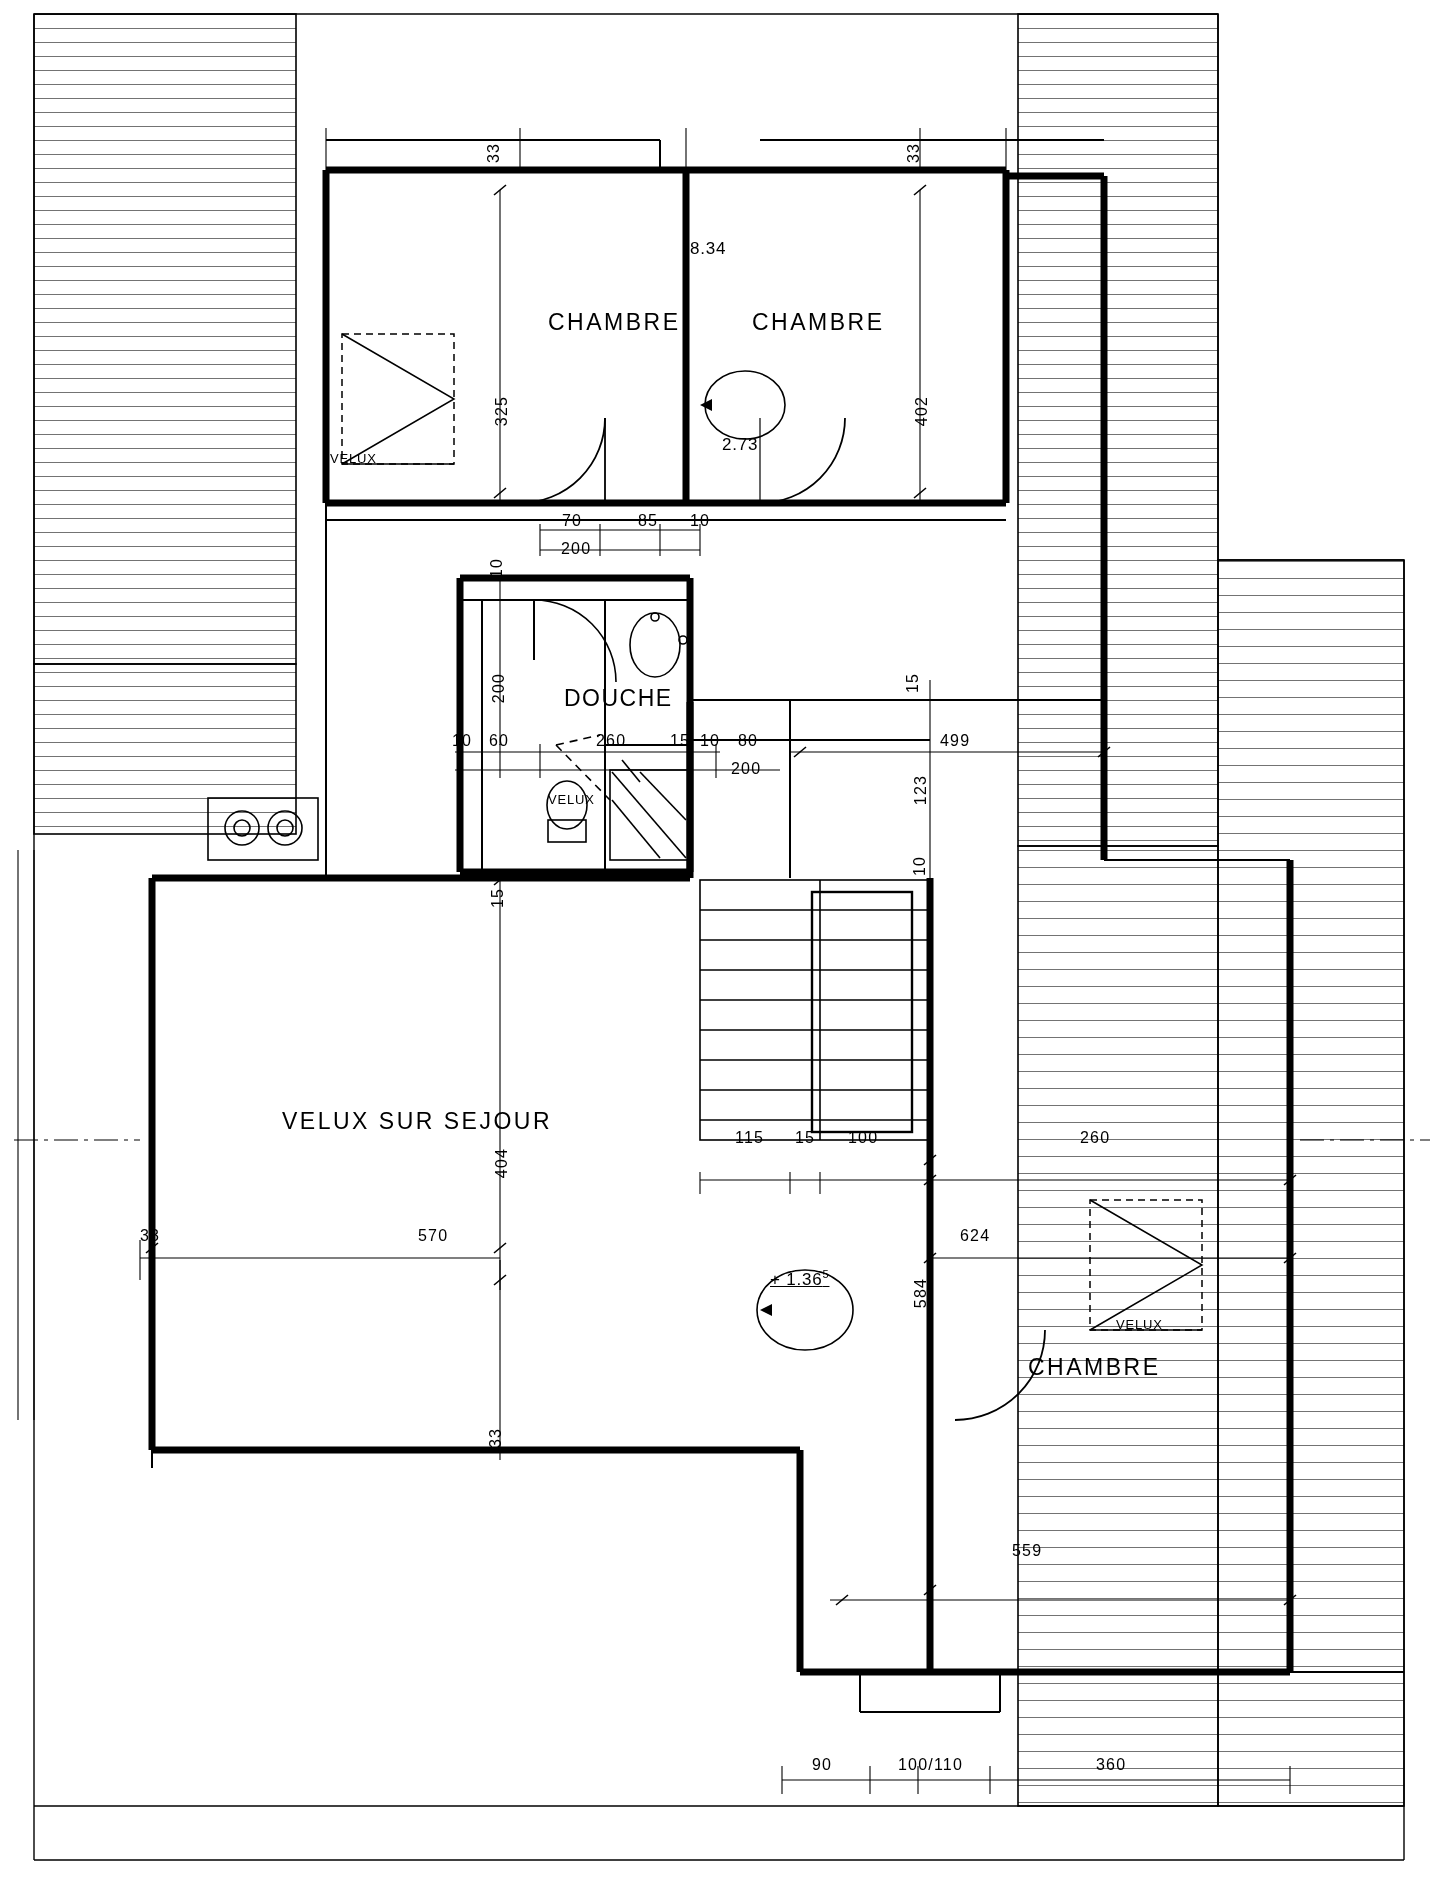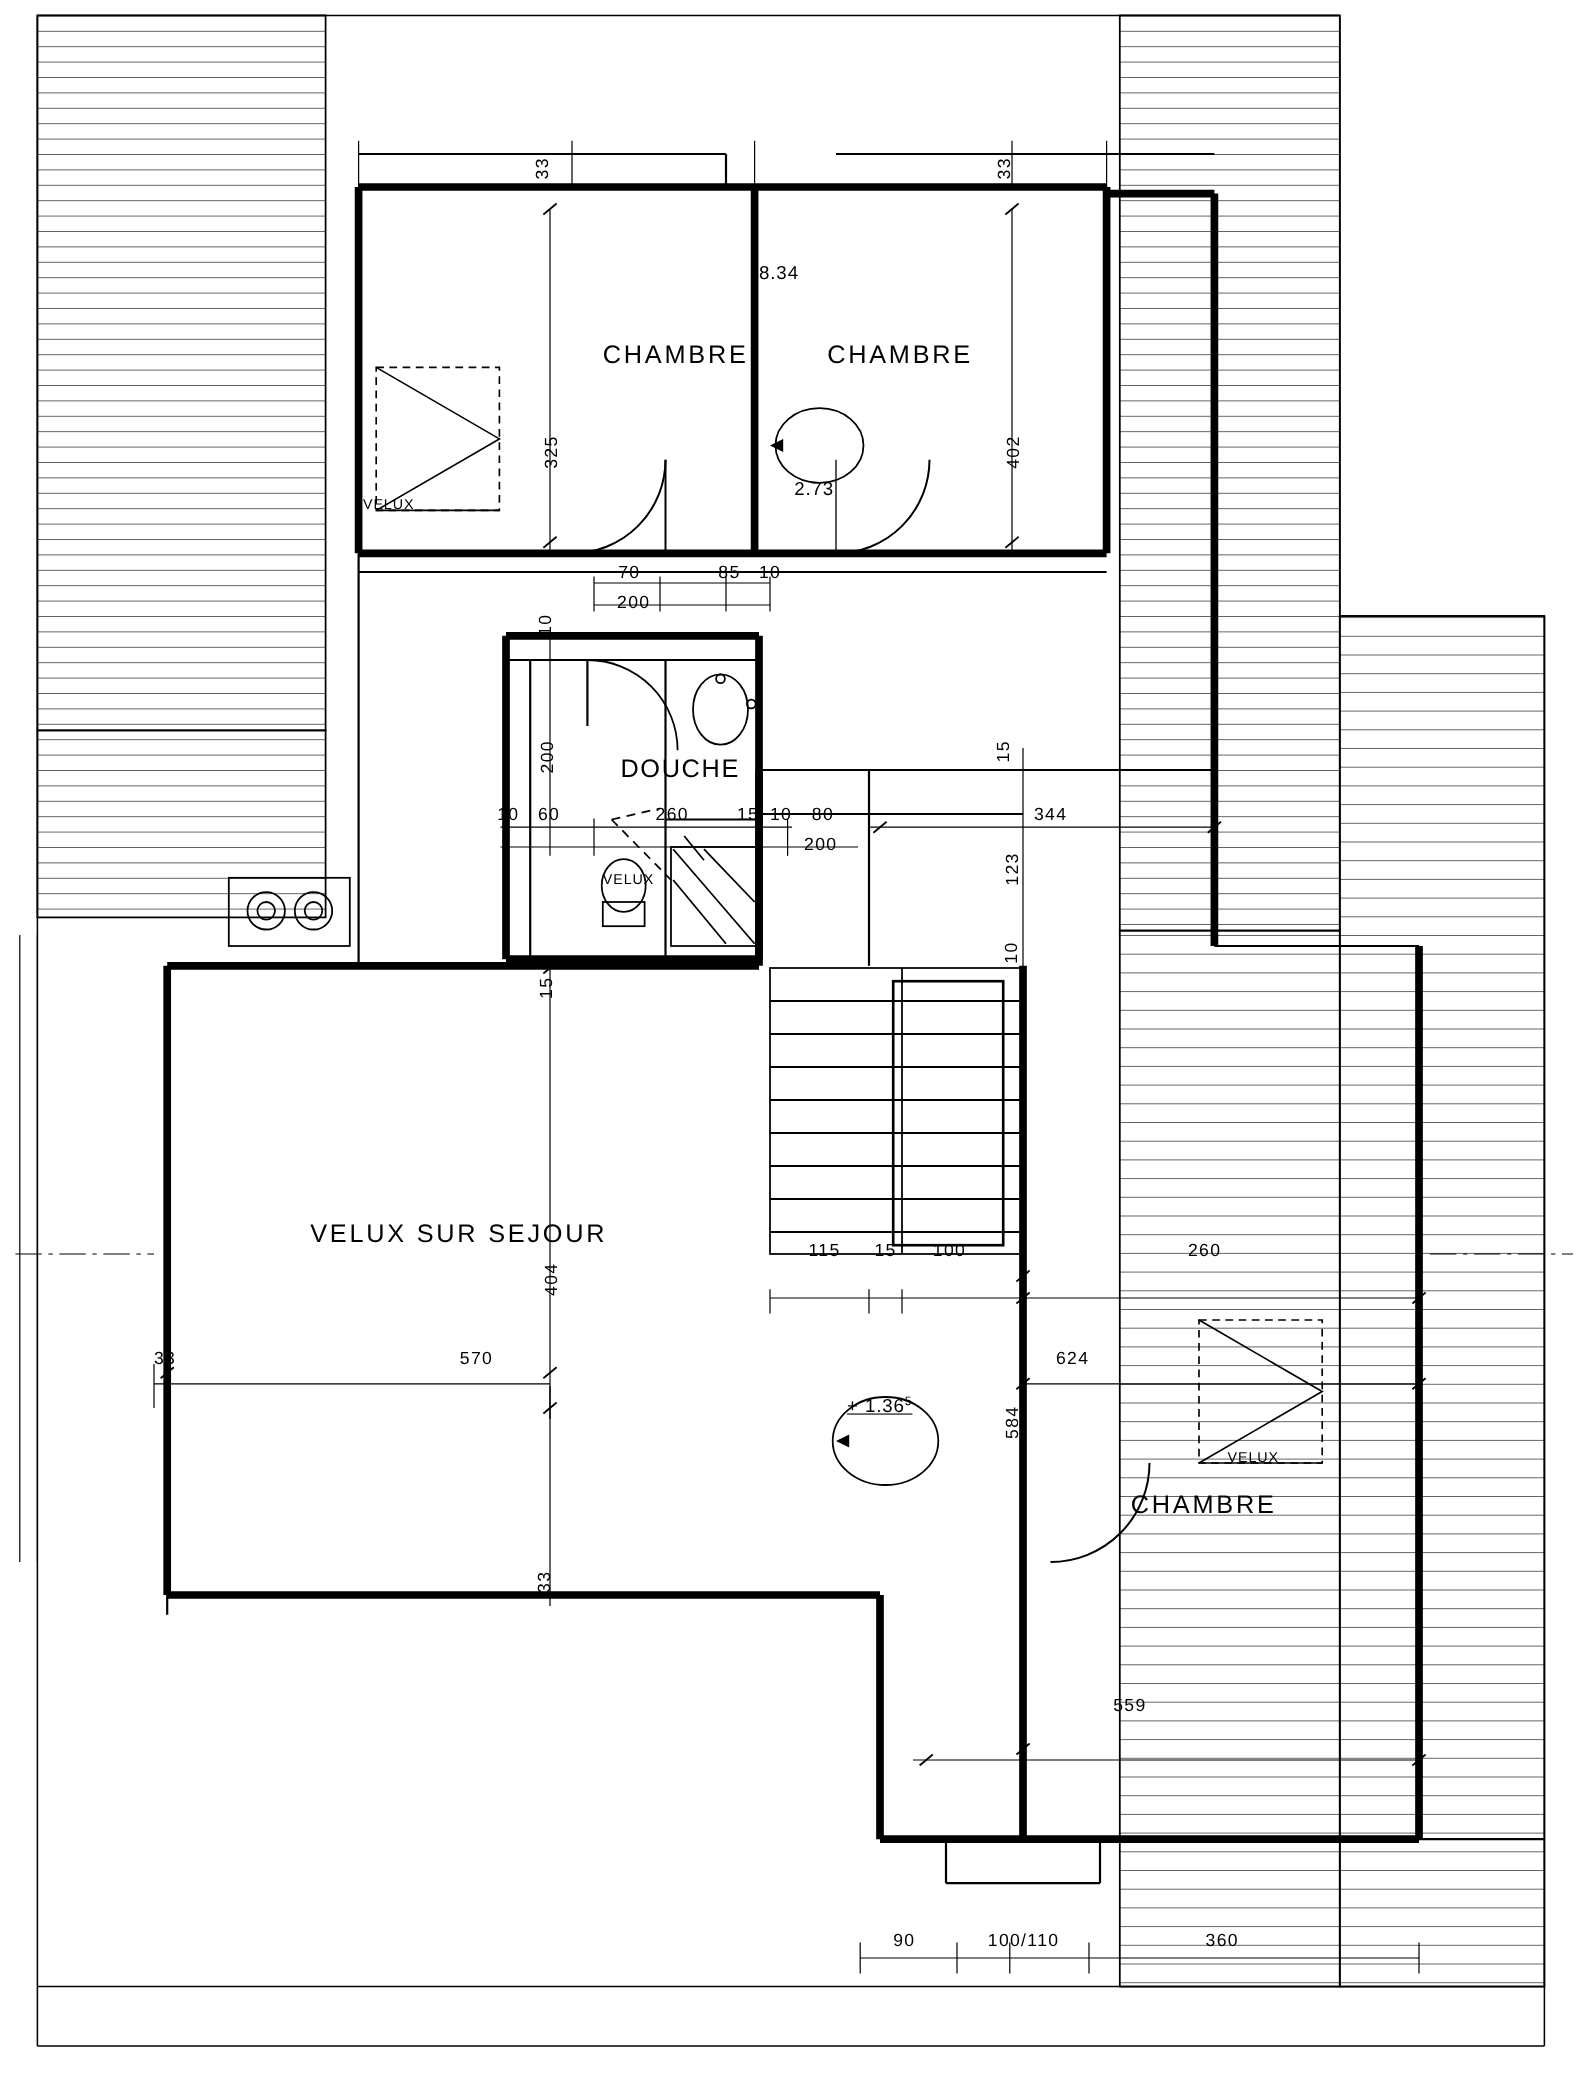--- a/index.html
+++ b/index.html
@@ -313,34 +313,34 @@
   <div class="lbl lvl" style="left:770px; top:1269px;text-decoration:underline;"><span>+ 1.36</span><span class="sup">5</span></div>
 
   <div class="lbl dim rot" style="left:484px; top:145px;">33</div>
   <div class="lbl dim rot" style="left:904px; top:145px;">33</div>
 
   <div class="lbl dim rot" style="left:487px; top:403px;">325</div>
   <div class="lbl dim rot" style="left:907px; top:403px;">402</div>
 
   <div class="lbl dim" style="left:562px; top:513px;">70</div>
   <div class="lbl dim" style="left:561px; top:541px;">200</div>
-  <div class="lbl dim" style="left:638px; top:513px;margin-left:15px;">85</div>
+  <div class="lbl dim" style="left:638px; top:513px;">85</div>
   <div class="lbl dim" style="left:690px; top:513px;">10</div>
 
   <div class="lbl dim rot" style="left:487px; top:560px;">10</div>
   <div class="lbl dim rot" style="left:484px; top:680px;">200</div>
   <div class="lbl dim" style="left:452px; top:733px;">10</div>
   <div class="lbl dim" style="left:489px; top:733px;">60</div>
   <div class="lbl dim" style="left:596px; top:733px;">260</div>
   <div class="lbl dim" style="left:670px; top:733px;">15</div>
   <div class="lbl dim" style="left:700px; top:733px;">10</div>
   <div class="lbl dim" style="left:738px; top:733px;">80</div>
   <div class="lbl dim" style="left:731px; top:761px;">200</div>
   <div class="lbl dim rot" style="left:903px; top:675px;">15</div>
-  <div class="lbl dim" style="left:940px; top:733px;">344</div>
+  <div class="lbl dim" style="left:940px; top:733px;">499</div>
   <div class="lbl dim rot" style="left:906px; top:782px;">123</div>
   <div class="lbl dim rot" style="left:910px; top:858px;">10</div>
   <div class="lbl dim rot" style="left:488px; top:890px;">15</div>
 
   <div class="lbl dim rot" style="left:487px; top:1155px;">404</div>
   <div class="lbl dim" style="left:418px; top:1228px;">570</div>
   <div class="lbl dim" style="left:140px; top:1228px;">33</div>
   <div class="lbl dim rot" style="left:486px; top:1430px;">33</div>
   <div class="lbl dim" style="left:735px; top:1130px;">115</div>
   <div class="lbl dim" style="left:795px; top:1130px;">15</div>

